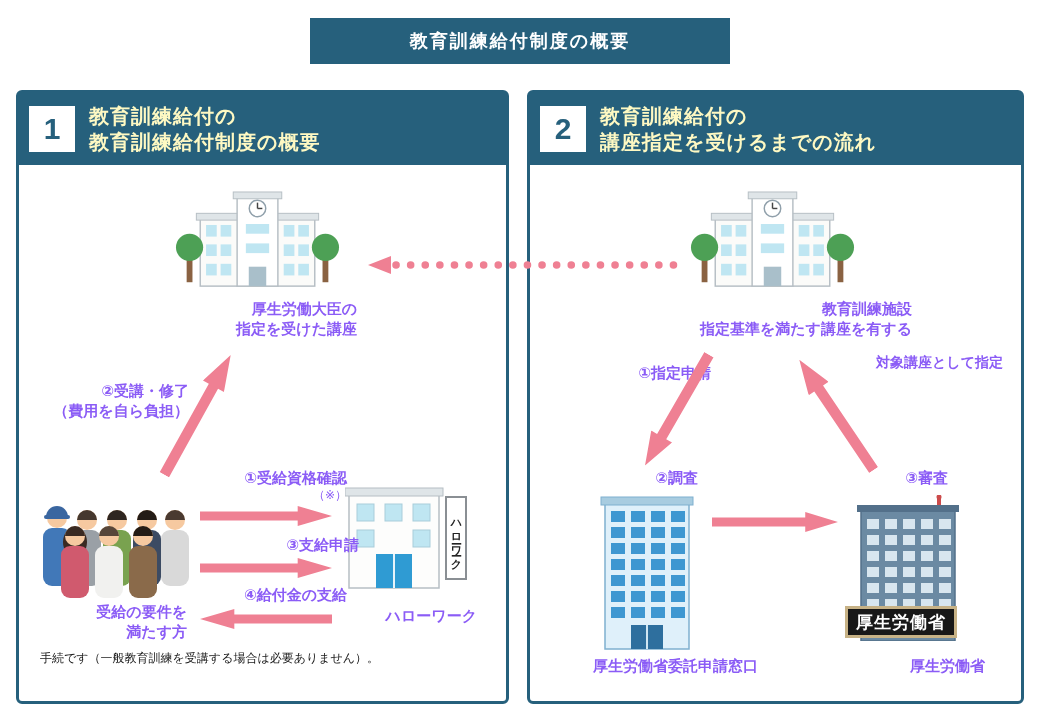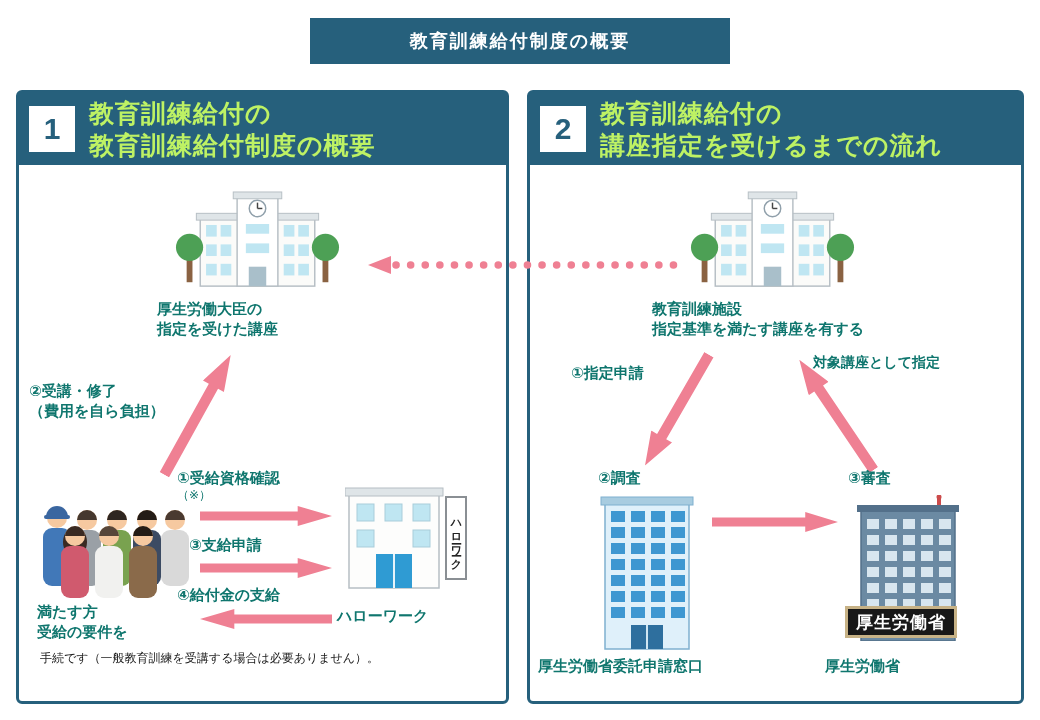--- a/index.html
+++ b/index.html
@@ -5,24 +5,24 @@
   *{margin:0;padding:0;box-sizing:border-box}
   html,body{background:#fff}
   body{font-family:"Liberation Sans","DejaVu Sans",sans-serif;}
   .page{position:relative;width:1040px;height:720px;background:#ffffff;overflow:hidden}
   .title-bar{position:absolute;left:310px;top:18px;width:420px;height:46px;background:#26607c;color:#fff;
              font-size:18px;font-weight:bold;display:flex;align-items:center;justify-content:center;letter-spacing:2px}
   .panel{position:absolute;top:90px;height:614px;border:3px solid #26607c;border-radius:6px;background:#fff}
   .panel-header{height:72px;background:#26607c;display:flex;align-items:center;gap:14px;padding:0 10px}
   .num-badge{width:46px;height:46px;background:#fff;color:#26607c;font-weight:bold;font-size:30px;
              display:flex;align-items:center;justify-content:center;flex:0 0 auto}
-  .panel-title{color:#bef264;font-weight:bold;font-size:25px;line-height:1.3;letter-spacing:1px}
+  .panel-title{color:#fef9c3;font-weight:bold;font-size:20px;line-height:1.3;letter-spacing:1px}
   .panel-body{position:relative;width:100%;height:calc(100% - 72px)}
   .abs{position:absolute}
-  .lbl{position:absolute;font-weight:bold;font-size:15px;text-align:left;line-height:1.35;color:#0f766e}
+  .lbl{position:absolute;font-weight:bold;font-size:15px;text-align:right;line-height:1.35;color:#8b5cf6}
   .sub{font-weight:bold;font-size:15px}
   .small-note{font-weight:normal;font-size:12px}
   .arrow{position:absolute;background:#ef8093}
   .ar-right{clip-path:polygon(0 28%,74% 28%,74% 0,100% 50%,74% 100%,74% 72%,0 72%)}
   .ar-left{clip-path:polygon(100% 28%,26% 28%,26% 0,0 50%,26% 100%,26% 72%,100% 72%)}
   .footnote{position:absolute;font-size:12px;line-height:1.55;color:#1a1a1a}
   .hw-sign{position:absolute;right:0;top:18px;width:22px;height:84px;background:#fff;border:2px solid #8a8f94;
            writing-mode:vertical-rl;font-size:11px;font-weight:bold;display:flex;align-items:center;
            justify-content:center;color:#222}
   .mhlw-sign{position:absolute;background:#181818;color:#fff;border:3px solid #c7b286;font-weight:bold;
@@ -113,22 +113,22 @@
           <rect x="60" y="58" width="28" height="52" rx="9" fill="#f1f1ef"></rect>
           <circle cx="74" cy="48" r="10" fill="#f6c9a0"></circle>
           <path d="M64,48 a10,10 0 0 1 20,0 z" fill="#574639"></path>
           <rect x="94" y="58" width="28" height="52" rx="9" fill="#8a6a4a"></rect>
           <circle cx="108" cy="48" r="10" fill="#f6c9a0"></circle>
           <path d="M98,48 a10,10 0 0 1 20,0 z" fill="#241c16"></path>
         </svg>
       </div>
 
       <div class="lbl" style="left:18px;top:437px;width:150px">
+        <div>受給の要件を</div>
         <div>満たす方</div>
-        <div>受給の要件を</div>
       </div>
 
       <div class="abs" style="left:326px;top:313px;width:122px;height:112px">
         <svg viewBox="0 0 100 112" width="100" height="112">
           <rect x="4" y="16" width="90" height="94" fill="#fdfdfc" stroke="#b6bec4" stroke-width="1.5"></rect>
           <rect x="0" y="10" width="98" height="8" fill="#dfe5e8" stroke="#b6bec4" stroke-width="1"></rect>
           <rect x="12" y="26" width="17" height="17" fill="#bfe6f2" stroke="#a9cdda"></rect>
           <rect x="40" y="26" width="17" height="17" fill="#bfe6f2" stroke="#a9cdda"></rect>
           <rect x="68" y="26" width="17" height="17" fill="#bfe6f2" stroke="#a9cdda"></rect>
           <rect x="12" y="52" width="17" height="17" fill="#bfe6f2" stroke="#a9cdda"></rect>

